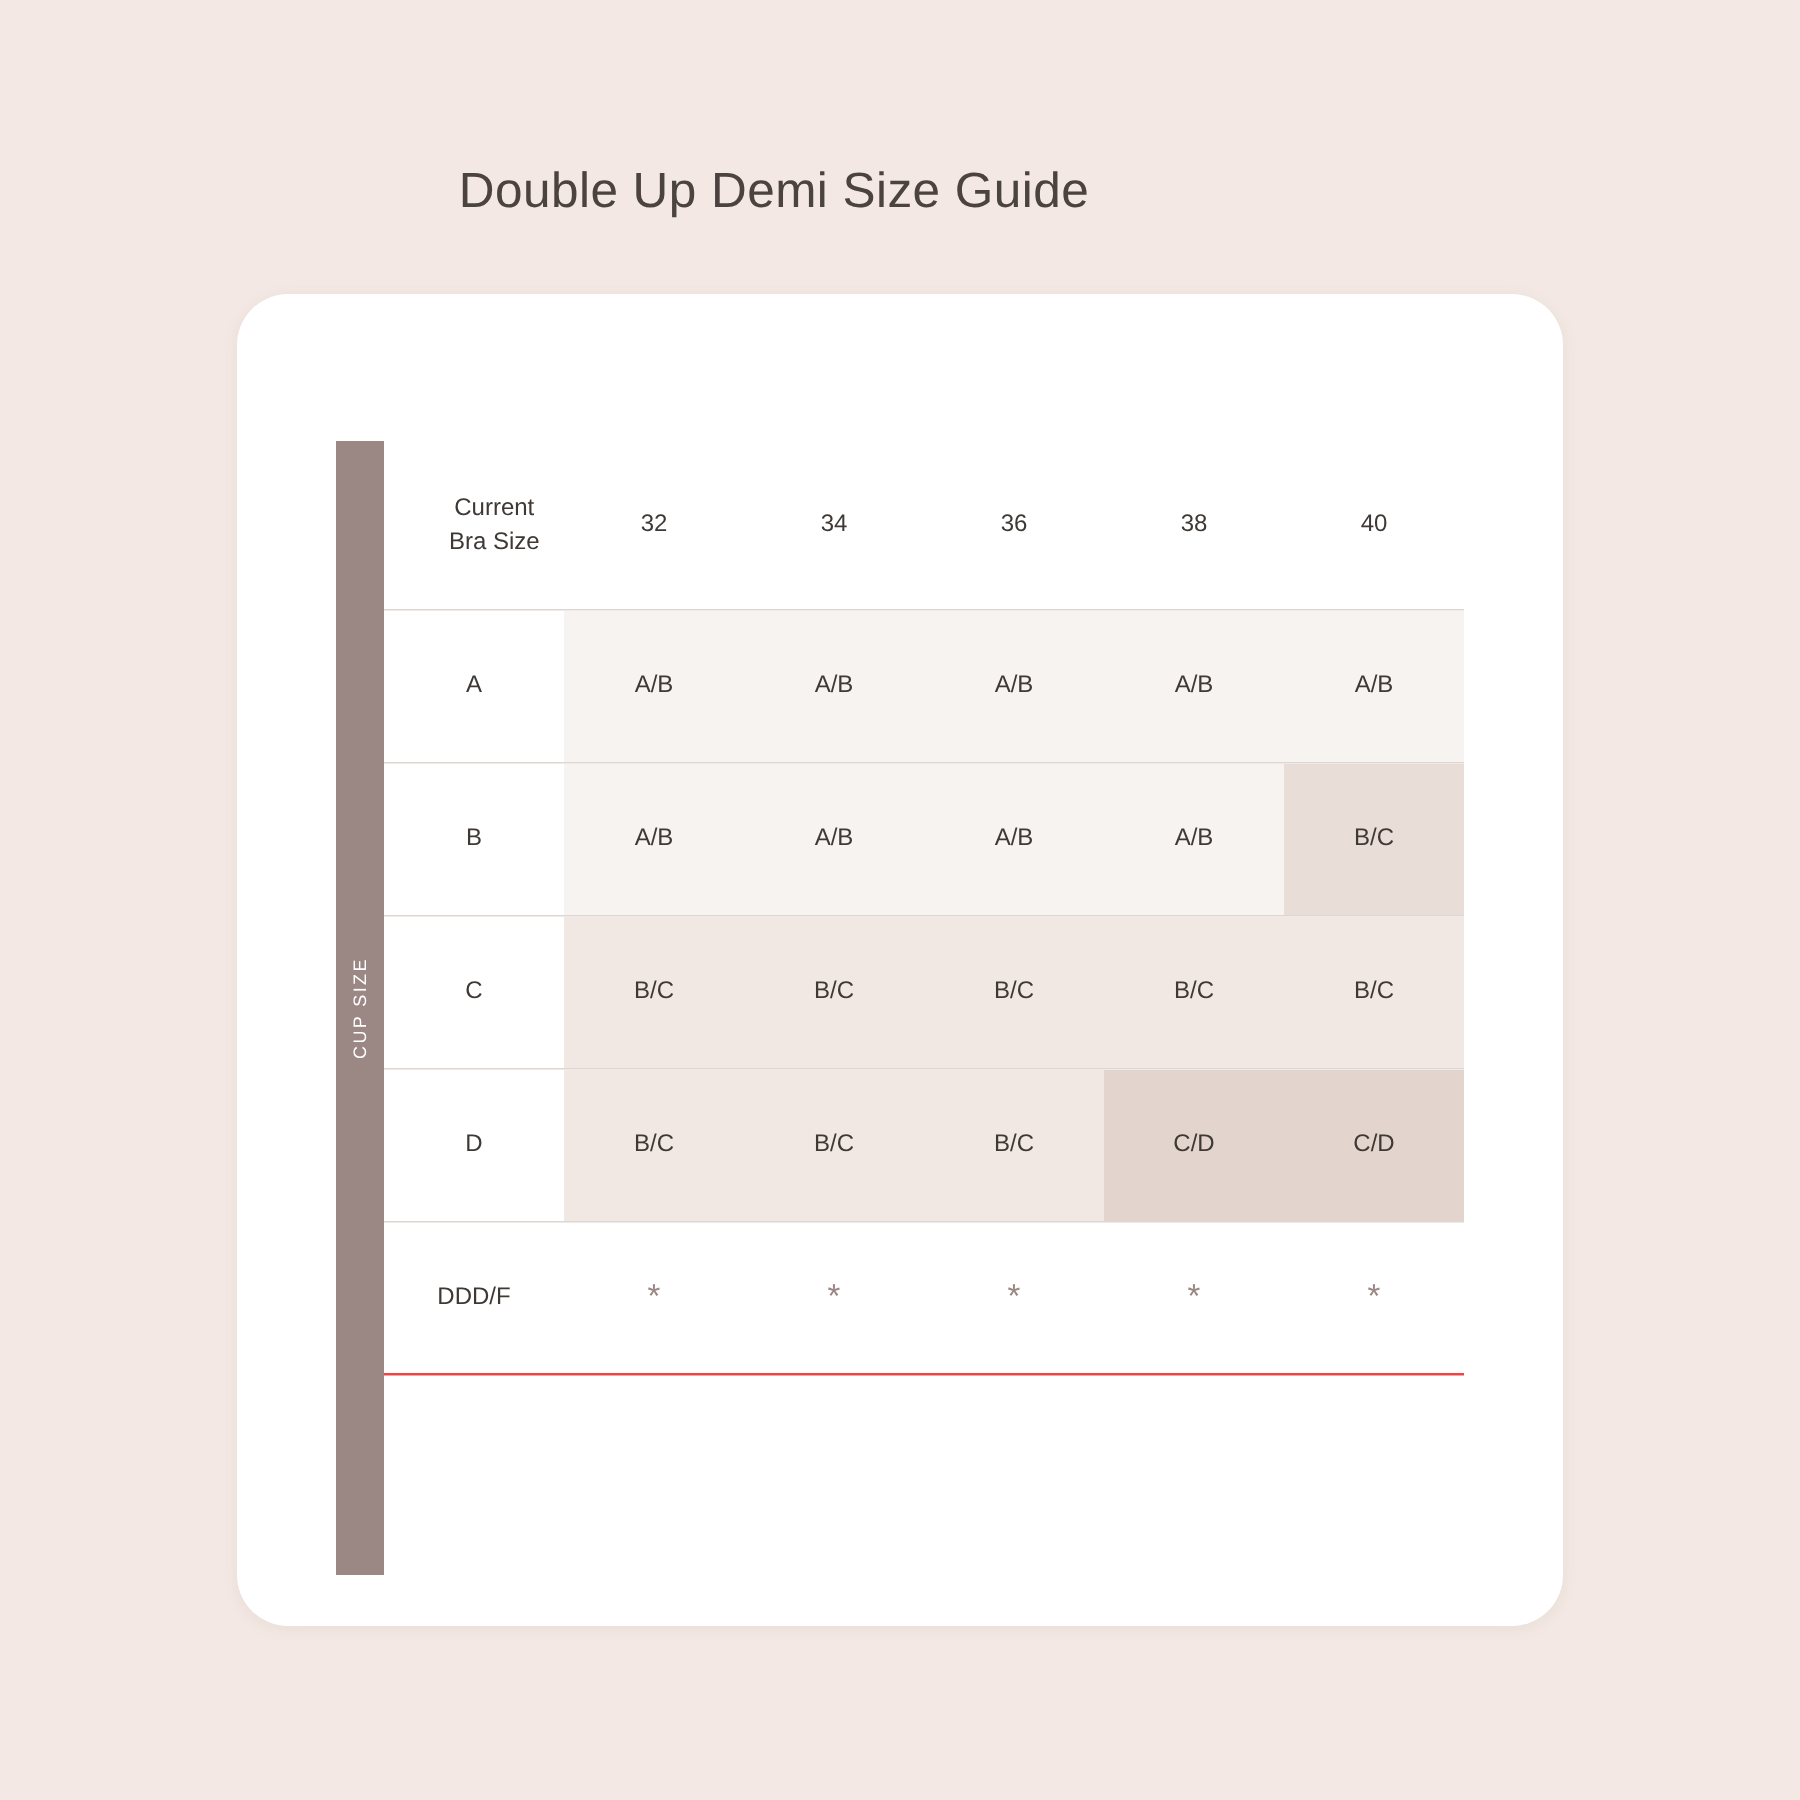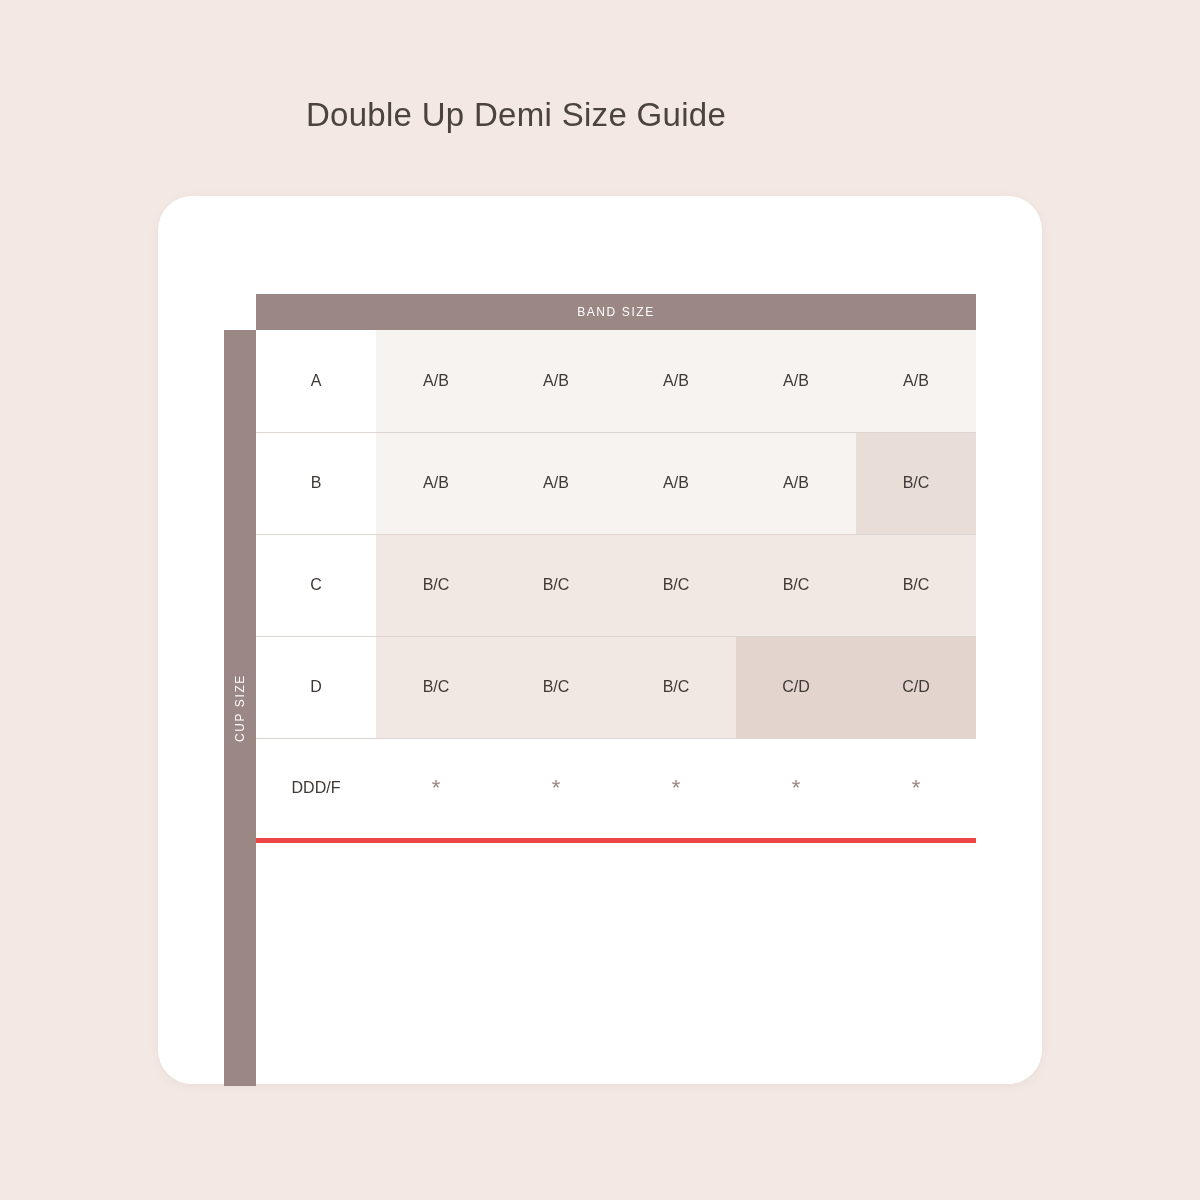--- a/index.html
+++ b/index.html
@@ -13,21 +13,21 @@
   }
   #page {
     position: relative;
     width: 1200px;
     height: 1200px;
     background: #f3e8e3;
     overflow: hidden;
   }
   .page-title {
     position: absolute;
-    top: 96px;
+    top: 108px;
     left: 0;
     width: 1032px;
     text-align: center;
     font-size: 33px;
     font-weight: 400;
     color: #4b4340;
     letter-spacing: 0.3px;
   }
   .card {
     position: absolute;
@@ -118,49 +118,59 @@
     background: #ffffff !important;
     font-size: 16px;
   }
   td.current-label {
     font-size: 15px;
     line-height: 1.45;
     text-align: left;
     padding-left: 28px;
     color: #3f3936;
   }
-  tr.last-row td { border-bottom: 5px solid #ef4444; text-align: center; }
+  tr.last-row td { border-bottom: 2px solid #ef4444; text-align: center; }
   .star {
     font-size: 22px;
     color: #9b8783;
     line-height: 1;
   }
 </style>
 </head>
 <body>
 
 <div id="page">
 
   <div class="page-title">Double Up Demi Size Guide</div>
 
   <div class="card">
 
     <div class="card-subtitle">US/UK Sizes</div>
 
     <div class="table-wrap">
 
-      <div class="band-header">BAND SIZE</div>
 
       <div style="position:relative;">
         <div class="cup-label-col">
           <div class="cup-label-text">CUP SIZE</div>
         </div>
 
         <table class="size-table">
           <tbody id="table-body">
+              <tr class="header-row">
+                <td class="rowlabel current-label">
+                  <div>Current</div>
+                  <div>Bra Size</div>
+                </td>
+                <td>32</td>
+                <td>34</td>
+                <td>36</td>
+                <td>38</td>
+                <td>40</td>
+              </tr>
               <tr>
                 <td class="rowlabel">A</td>
                 <td style="background: rgb(247, 243, 241);">A/B</td>
                 <td style="background: rgb(247, 243, 241);">A/B</td>
                 <td style="background: rgb(247, 243, 241);">A/B</td>
                 <td style="background: rgb(247, 243, 241);">A/B</td>
                 <td style="background: rgb(247, 243, 241);">A/B</td>
               </tr>
               <tr>
                 <td class="rowlabel">B</td>

